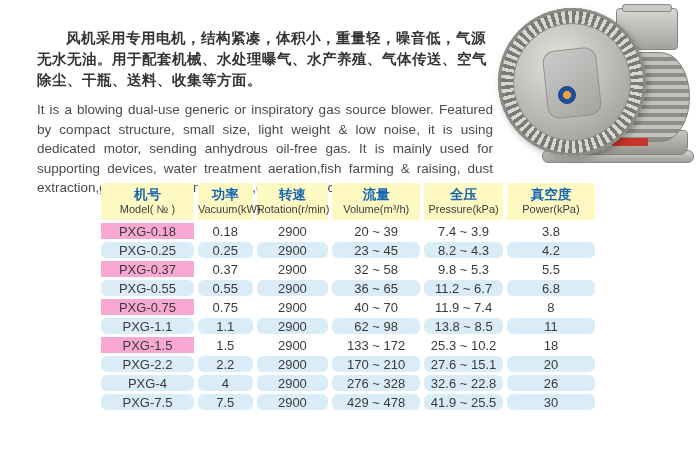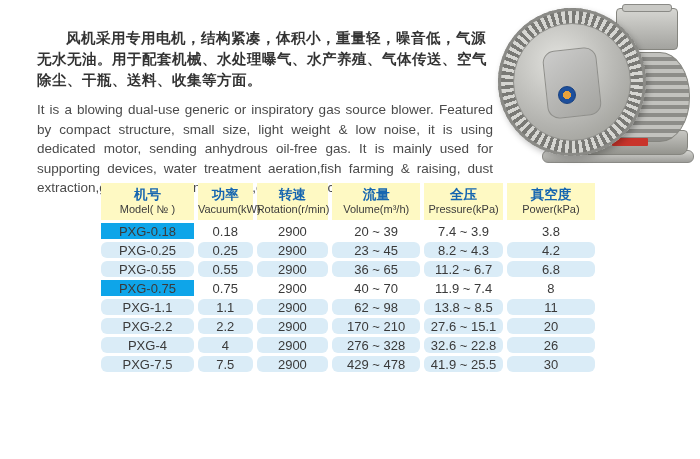--- a/index.html
+++ b/index.html
@@ -99,21 +99,21 @@
   .h-zh { font-size: 13.5px; font-weight: bold; color: #1666b0; line-height: 17px; }
   .h-en { font-size: 11px;  font-weight: normal; color: #3c3c3c; line-height: 13px; }
   .spec td {
     background: #ffffff;
     height: 16px;
     font-size: 13px; color: #3a3a3a;
     text-align: center; vertical-align: middle;
     padding: 0;
     white-space: nowrap;
   }
-  .spec td:first-child { background: #0ea5e9; }
+  .spec td:first-child { background: #f9a8d4; }
   .spec tr.alt td { background: #daecf7; border-radius: 6px; }
 </style>
 </head>
 <body>
 
 <div class="page">
 
   <div class="top">
     <div class="text-col">
       <p class="intro-zh">风机采用专用电机，结构紧凑，体积小，重量轻，噪音低，气源无水无油。用于配套机械、水处理曝气、水产养殖、气体传送、空气除尘、干瓶、送料、收集等方面。</p>
@@ -181,20 +181,28 @@
     <td>3.8</td>
   </tr>
         <tr class="alt">
     <td>PXG-0.25</td>
     <td>0.25</td>
     <td>2900</td>
     <td>23 ~ 45</td>
     <td>8.2 ~ 4.3</td>
     <td>4.2</td>
   </tr>
+        <tr>
+    <td>PXG-0.37</td>
+    <td>0.37</td>
+    <td>2900</td>
+    <td>32 ~ 58</td>
+    <td>9.8 ~ 5.3</td>
+    <td>5.5</td>
+  </tr>
         <tr class="alt">
     <td>PXG-0.55</td>
     <td>0.55</td>
     <td>2900</td>
     <td>36 ~ 65</td>
     <td>11.2 ~ 6.7</td>
     <td>6.8</td>
   </tr>
         <tr>
     <td>PXG-0.75</td>
@@ -205,20 +213,28 @@
     <td>8</td>
   </tr>
         <tr class="alt">
     <td>PXG-1.1</td>
     <td>1.1</td>
     <td>2900</td>
     <td>62 ~ 98</td>
     <td>13.8 ~ 8.5</td>
     <td>11</td>
   </tr>
+        <tr>
+    <td>PXG-1.5</td>
+    <td>1.5</td>
+    <td>2900</td>
+    <td>133 ~ 172</td>
+    <td>25.3 ~ 10.2</td>
+    <td>18</td>
+  </tr>
         <tr class="alt">
     <td>PXG-2.2</td>
     <td>2.2</td>
     <td>2900</td>
     <td>170 ~ 210</td>
     <td>27.6 ~ 15.1</td>
     <td>20</td>
   </tr>
         <tr class="alt">
     <td>PXG-4</td>

